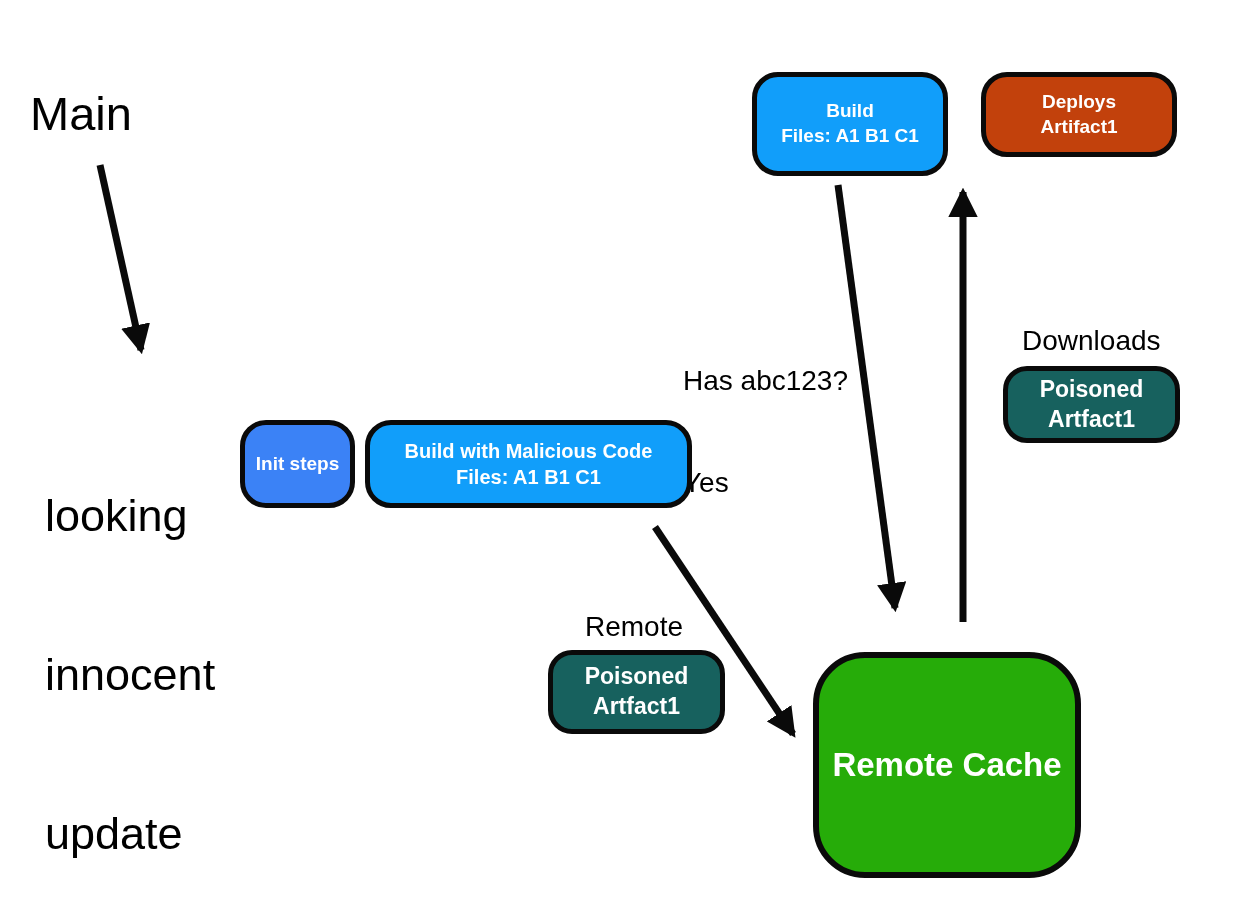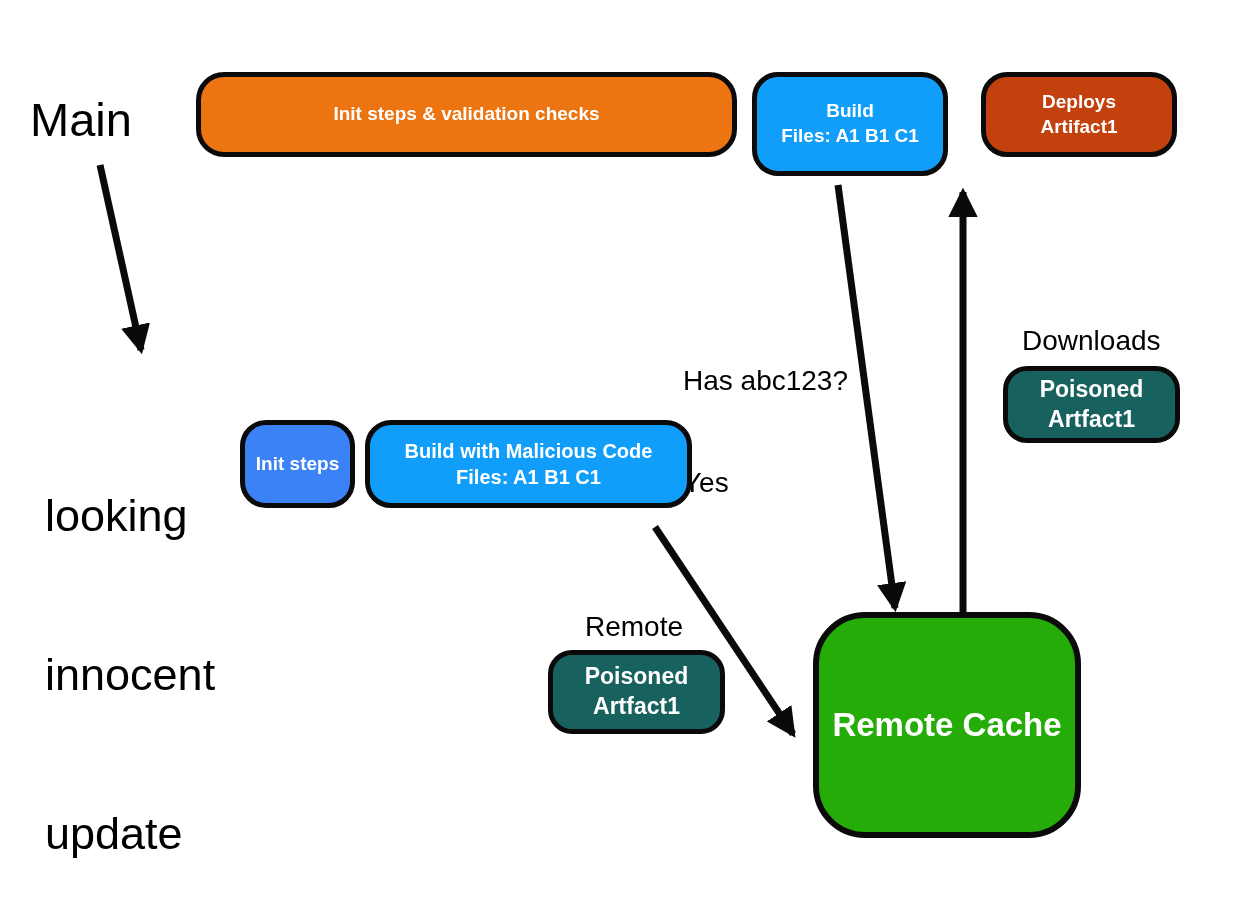--- a/index.html
+++ b/index.html
@@ -53,23 +53,23 @@
   }
 
   
   #n-init-validation { left: 196px; top: 72px; width: 541px; height: 85px; border-radius: 28px; font-size: 19px; }
   #n-build           { left: 752px; top: 72px; width: 196px; height: 104px; border-radius: 26px; font-size: 19px; }
   #n-deploys         { left: 981px; top: 72px; width: 196px; height: 85px; border-radius: 26px; font-size: 19px; }
   #n-init-steps      { left: 240px; top: 420px; width: 115px; height: 88px; border-radius: 26px; font-size: 19px; }
   #n-malicious-build { left: 365px; top: 420px; width: 327px; height: 88px; border-radius: 26px; font-size: 20px; }
   #n-poisoned-up     { left: 548px; top: 650px; width: 177px; height: 84px; border-radius: 24px; font-size: 23px; }
   #n-poisoned-down   { left: 1003px; top: 366px; width: 177px; height: 77px; border-radius: 24px; font-size: 23px; }
-  #n-remote-cache    { left: 813px; top: 612px; width: 268px; height: 226px; border-radius: 52px; border-width: 6px; font-size: 33px; }
+  #n-remote-cache    { left: 813px; top: 652px; width: 268px; height: 226px; border-radius: 52px; border-width: 6px; font-size: 33px; }
 
-  #t-main      { left: 30px;  top: 92px;  font-size: 47px; font-weight: 400; }
+  #t-main      { left: 30px;  top: 86px;  font-size: 47px; font-weight: 400; }
   #t-branch    { left: 45px;  top: 383px; }
   #t-has-hash  { left: 683px; top: 296px; }
   #t-downloads { left: 1022px; top: 324px; }
   #t-uploads   { left: 585px;  top: 610px; }
 </style>
 </head>
 <body>
 
 <div class="canvas">
 
@@ -95,23 +95,20 @@
 
   <div id="t-has-hash" class="free-label mid-label" style="color: rgb(0, 0, 0);">
     <div>Has abc123?</div>
     <div>Yes</div>
   </div>
 
   <div id="t-downloads" class="free-label mid-label" style="color: rgb(0, 0, 0);">Downloads</div>
 
   <div id="t-uploads" class="free-label mid-label" style="color: rgb(0, 0, 0);">Remote</div>
 
-  <div id="n-init-validation" class="node" style="background-color: rgb(236, 117, 17); border-color: rgb(10, 10, 10); color: rgb(255, 255, 255);">
-    <div>Init steps &amp; validation checks</div>
-  </div>
 
   <div id="n-build" class="node" style="background-color: rgb(17, 158, 250); border-color: rgb(10, 10, 10); color: rgb(255, 255, 255);">
     <div>Build</div>
     <div>Files: A1 B1 C1</div>
   </div>
 
   <div id="n-deploys" class="node" style="background-color: #c2410c; border-color: rgb(10, 10, 10); color: rgb(255, 255, 255);">
     <div>Deploys</div>
     <div>Artifact1</div>
   </div>

